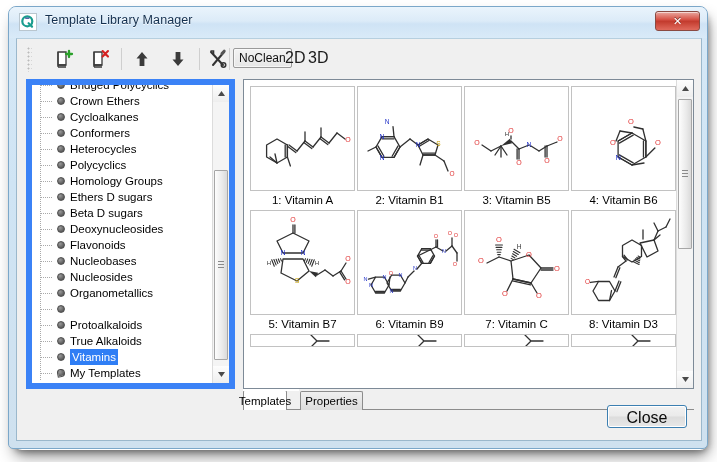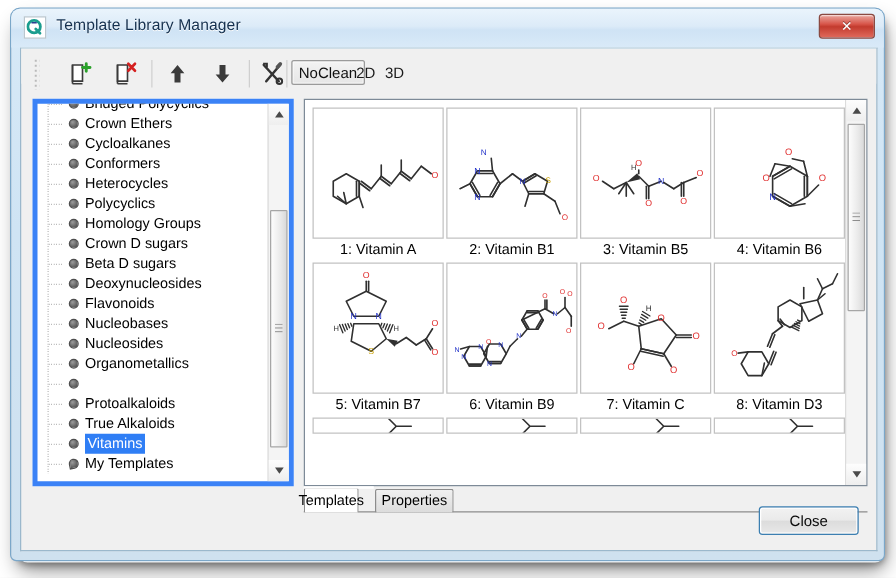--- a/index.html
+++ b/index.html
@@ -90,26 +90,26 @@
     display:flex;align-items:center;
     font-size:12px;color:#101010;
     border:1px solid #9a9a9a;border-radius:2px;
     background:linear-gradient(180deg,#f3f3f3 0%,#e6e6e6 100%);
     box-shadow:inset 0 0 0 1px rgba(255,255,255,.6);
     cursor:pointer;box-sizing:border-box;
   }
   .flatbtn{
     position:absolute;top:9px;height:20px;
     display:flex;align-items:center;justify-content:center;
-    font-size:12px;color:#1a1a1a;padding:0 3px;cursor:pointer;
+    font-size:16px;color:#1a1a1a;padding:0 3px;cursor:pointer;
   }
   
   #tree-pane{
     position:absolute;left:9px;top:40px;width:209px;height:310px;
-    background:#ffffff;border:4px solid #3b82f6;box-sizing:border-box;
+    background:#ffffff;border:6px solid #3b82f6;box-sizing:border-box;
     overflow:hidden;
   }
   #tree-list{
     position:absolute;left:0;top:0;width:192px;height:100%;
     overflow:hidden;
   }
   .tree-row{
     position:relative;height:16px;
     display:flex;align-items:center;
     padding-left:8px;
@@ -209,22 +209,22 @@
     background:#8c8c8c;
   }
   
   #footer-btn{
     position:absolute;right:14px;bottom:12px;width:80px;height:23px;
     border-radius:3px;
     border:1px solid #3c7fb1;
     background:linear-gradient(180deg,#f2f2f2 0%,#eaeaea 48%,#dcdcdc 52%,#e8e8e8 100%);
     box-shadow:inset 0 0 0 1px #ffffff;
     box-sizing:border-box;
-    display:flex;align-items:center;justify-content:center;
-    font-size:12px;color:#0a0a0a;cursor:pointer;
+    display:flex;align-items:flex-end;justify-content:center;
+    font-size:16px;color:#0a0a0a;cursor:pointer;
   }
   svg{display:block;}
 </style>
 </head>
 <body>
 
 <div id="desktop">
   <div id="shadow"></div>
 
   <div id="window">
@@ -338,21 +338,21 @@
               <span class="tree-label">Polycyclics</span>
             </div>
             <div class="tree-row">
               <span class="tree-dash"></span>
               <span class="bullet"></span>
               <span class="tree-label">Homology Groups</span>
             </div>
             <div class="tree-row">
               <span class="tree-dash"></span>
               <span class="bullet"></span>
-              <span class="tree-label">Crown D sugars</span>
+              <span class="tree-label">Ethers D sugars</span>
             </div>
             <div class="tree-row">
               <span class="tree-dash"></span>
               <span class="bullet"></span>
               <span class="tree-label">Beta D sugars</span>
             </div>
             <div class="tree-row">
               <span class="tree-dash"></span>
               <span class="bullet"></span>
               <span class="tree-label">Deoxynucleosides</span>

